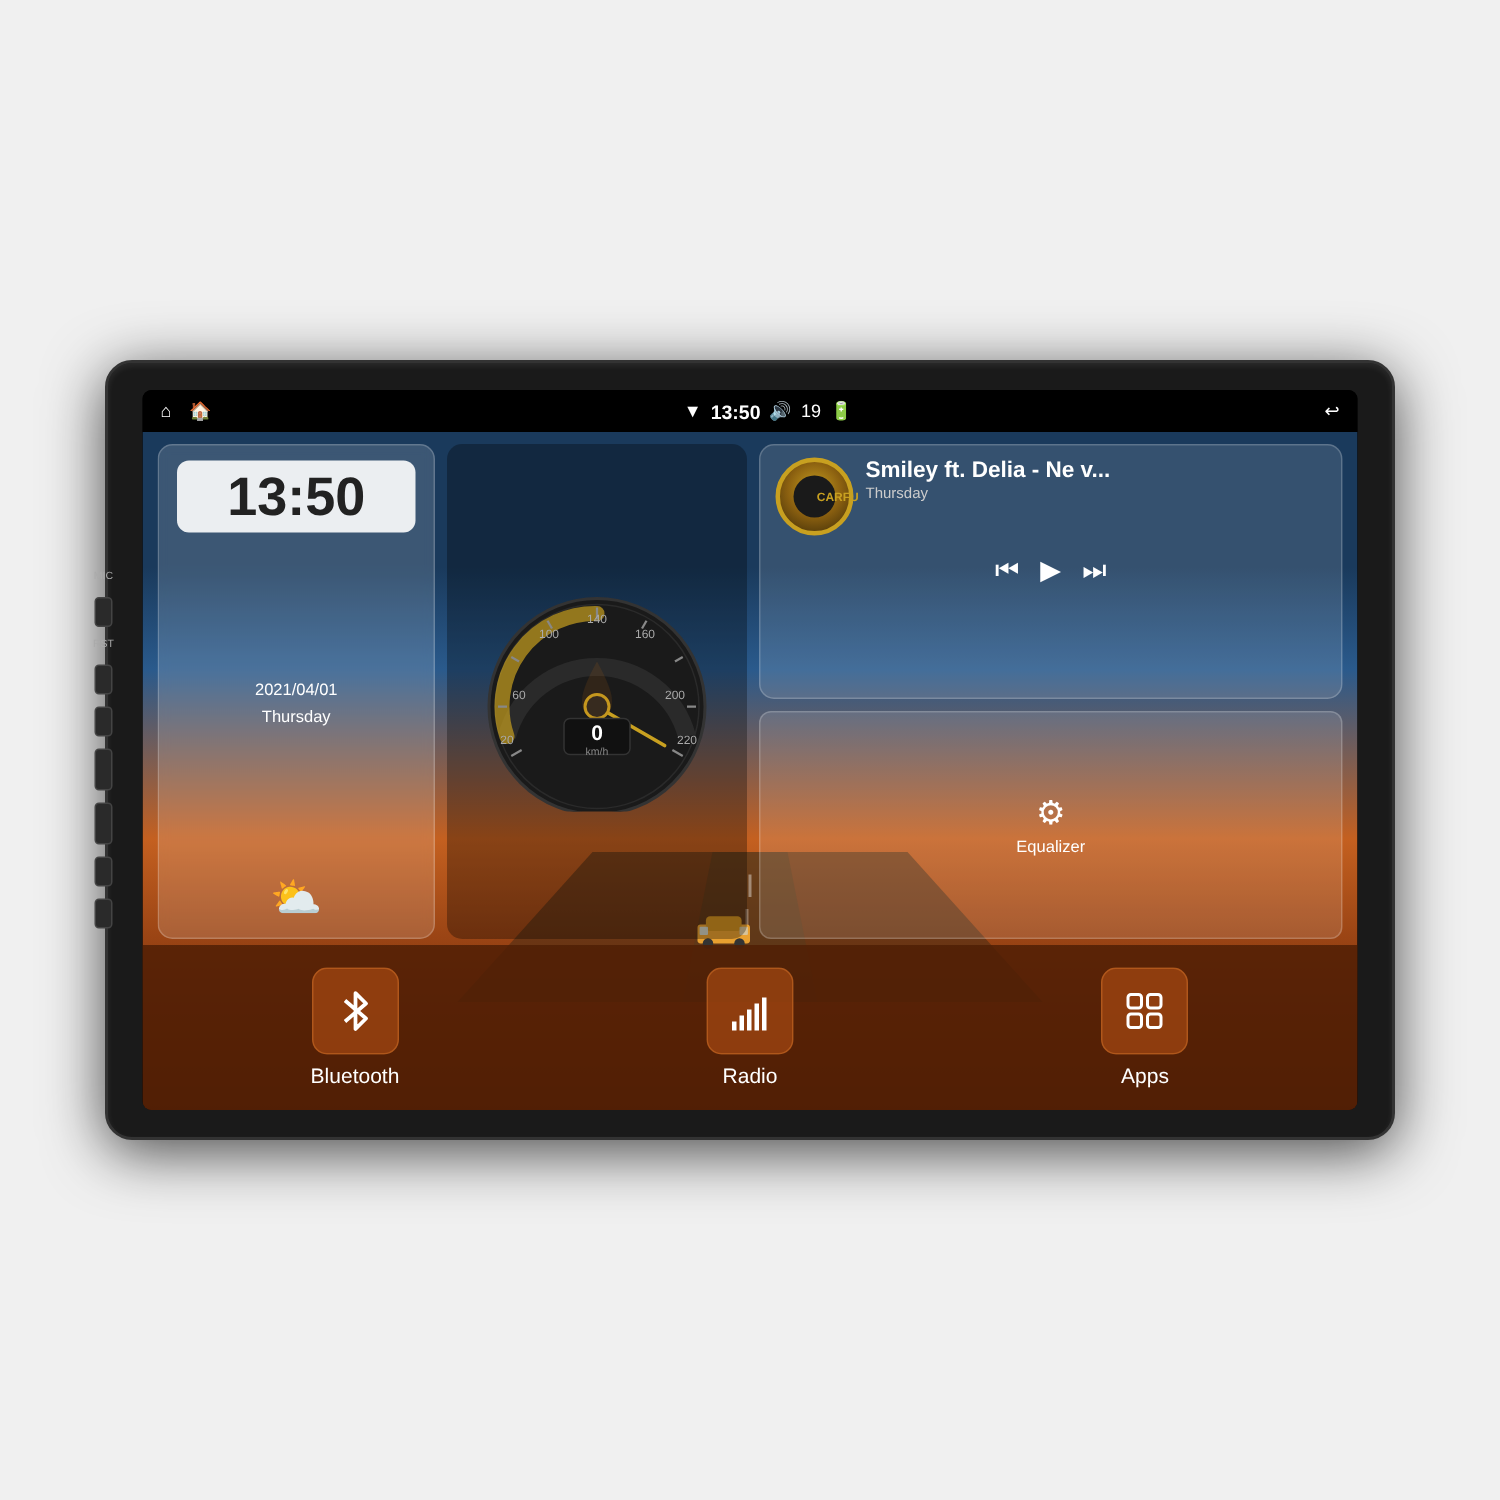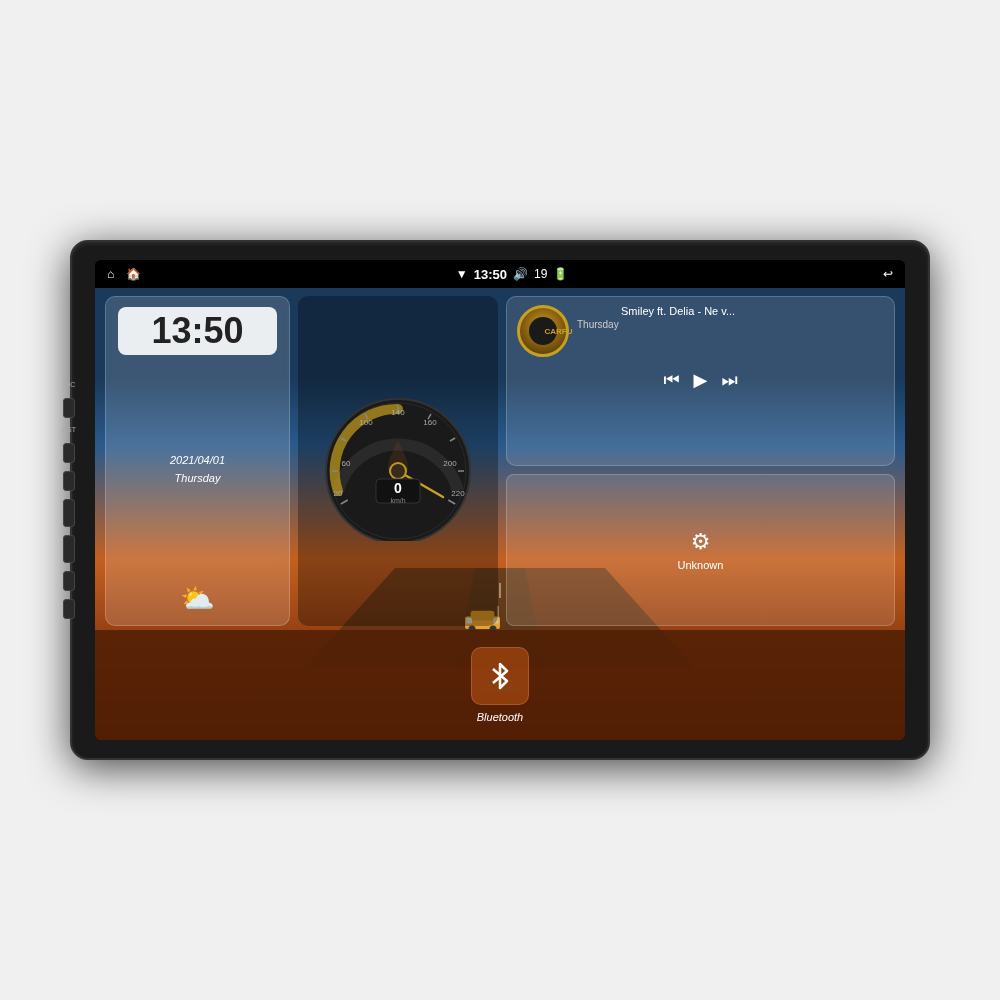--- a/index.html
+++ b/index.html
@@ -175,21 +175,20 @@
       font-weight: bold;
       color: #222;
       line-height: 1;
     }
 
     .clock-date {
       color: #fff;
       font-size: 11px;
       text-align: center;
       line-height: 1.6;
-      font-style: italic;
     }
 
     .weather-icon {
       font-size: 28px;
       text-align: center;
       margin-top: 4px;
     }
 
     
     .speedometer-widget {
@@ -254,24 +253,23 @@
       font-weight: bold;
       margin-left: 31px;
     }
 
     .music-info {
       flex: 1;
     }
 
     .music-title {
       color: #fff;
-      font-size: 11px;
-      font-weight: normal;
+      font-size: 15px;
+      font-weight: bold;
       margin-bottom: 2px;
-      margin-left: 44px;
     }
 
     .music-artist {
       color: #ccc;
       font-size: 10px;
     }
 
     .music-controls {
       display: flex;
       gap: 14px;
@@ -353,22 +351,21 @@
       background: rgba(180,80,20,0.6);
       border-radius: 10px;
       display: flex;
       align-items: center;
       justify-content: center;
       border: 1px solid rgba(255,150,60,0.3);
     }
 
     .bottom-btn-label {
       color: #fff;
-      font-size: 11px;
-      font-style: italic;
+      font-size: 14px;
     }
   </style>
 </head>
 <body>
 
 <div class="device-shell">
 
   <div class="side-buttons">
     <div class="side-label">MIC</div>
     <div class="side-btn small"></div>
@@ -491,38 +488,61 @@
             <div class="music-controls">
               <span class="music-ctrl-btn">⏮</span>
               <span class="music-ctrl-btn">▶</span>
               <span class="music-ctrl-btn">⏭</span>
             </div>
           </div>
 
           <div class="settings-navi-inner">
             <div class="action-tile">
               <span class="action-tile-icon">⚙</span>
-              <span class="action-tile-label">Unknown</span>
+              <span class="action-tile-label">Equalizer</span>
             </div>
           </div>
 
         </div>
       </div>
 
       <div class="bottom-bar">
 
         <div class="bottom-btn">
           <div class="bottom-btn-icon-wrap">
             <svg width="30" height="30" viewBox="0 0 30 30">
               <polyline points="8,8 22,20 15,27 15,3 22,10 8,22" fill="none" stroke="white" stroke-width="2.5" stroke-linejoin="round"></polyline>
             </svg>
           </div>
           <span class="bottom-btn-label">Bluetooth</span>
         </div>
 
-
+        <div class="bottom-btn">
+          <div class="bottom-btn-icon-wrap">
+            <svg width="30" height="30" viewBox="0 0 30 30">
+              <rect x="3" y="22" width="3" height="6" fill="white"></rect>
+              <rect x="8" y="18" width="3" height="10" fill="white"></rect>
+              <rect x="13" y="14" width="3" height="14" fill="white"></rect>
+              <rect x="18" y="10" width="3" height="18" fill="white"></rect>
+              <rect x="23" y="6" width="3" height="22" fill="white"></rect>
+            </svg>
+          </div>
+          <span class="bottom-btn-label">Radio</span>
+        </div>
+
+        <div class="bottom-btn">
+          <div class="bottom-btn-icon-wrap">
+            <svg width="30" height="30" viewBox="0 0 30 30">
+              <rect x="4" y="4" width="9" height="9" rx="2" fill="none" stroke="white" stroke-width="2"></rect>
+              <rect x="17" y="4" width="9" height="9" rx="2" fill="none" stroke="white" stroke-width="2"></rect>
+              <rect x="4" y="17" width="9" height="9" rx="2" fill="none" stroke="white" stroke-width="2"></rect>
+              <rect x="17" y="17" width="9" height="9" rx="2" fill="none" stroke="white" stroke-width="2"></rect>
+            </svg>
+          </div>
+          <span class="bottom-btn-label">Apps</span>
+        </div>
 
 
 
       </div>
     </div>
   </div>
 </div>
 
 </body></html>

